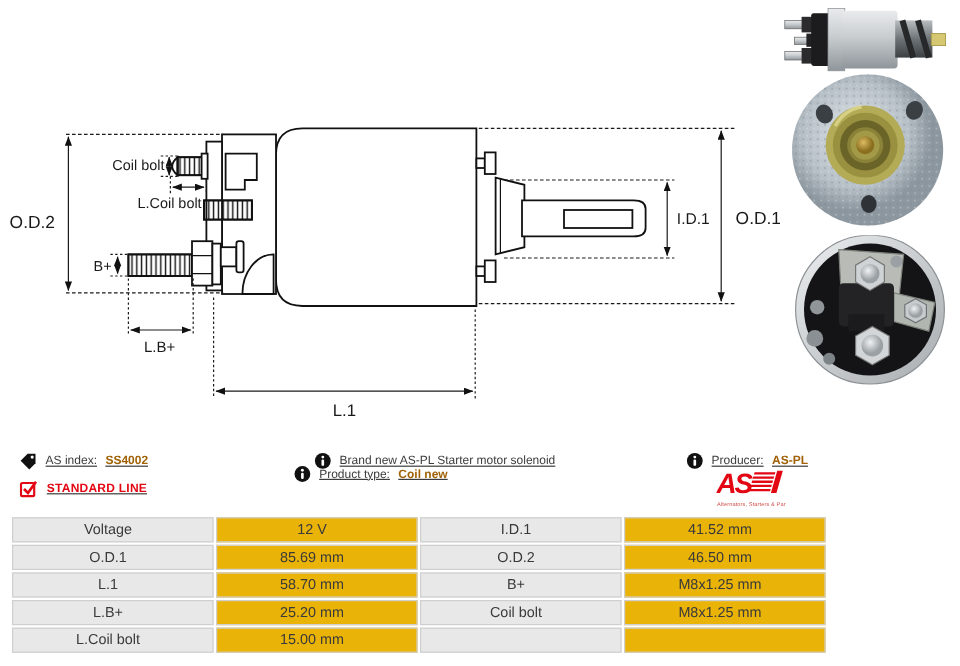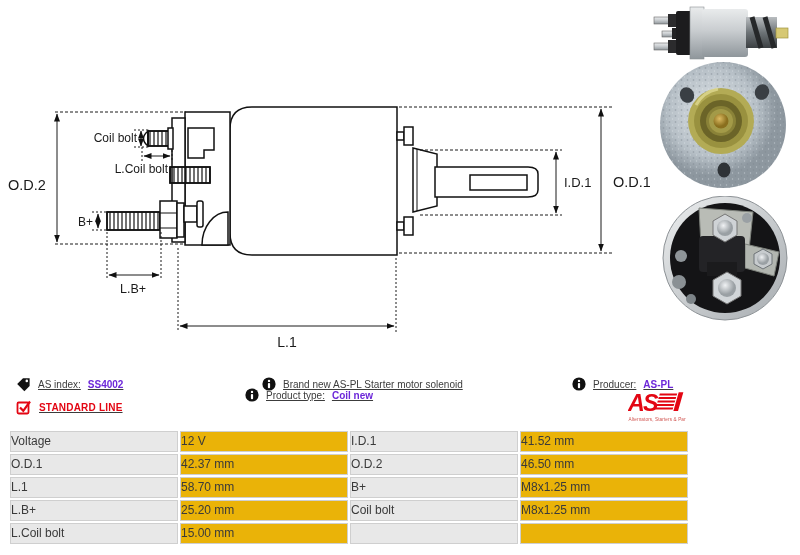--- a/index.html
+++ b/index.html
@@ -3,27 +3,27 @@
 <meta charset="utf-8">
 <style>
   html,body{margin:0;padding:0;background:#fff;}
   .page{position:relative;width:800px;height:555px;background:#fff;overflow:hidden;
         font-family:"Liberation Sans",sans-serif;color:#333;}
   .abs{position:absolute;}
   svg text{font-family:"Liberation Sans",sans-serif;}
   
   .info-item{position:absolute;display:flex;align-items:center;gap:7px;height:16px;
              font-size:10px;color:#3c3c3c;white-space:nowrap;text-decoration:underline;}
-  .info-item b{color:#6d28d9;}
+  .info-item b{color:#a16207;}
   .std-line{color:#e30613;font-weight:bold;letter-spacing:.2px;}
   .icn{flex:0 0 auto;display:block;}
   
   table.specs{position:absolute;left:8px;top:429px;border-collapse:separate;border-spacing:2px;}
   table.specs td{width:158px;height:19px;line-height:19px;border:1px solid #cfcfcf;
-                 font-size:12px;color:#3a3a3a;text-align:left;padding:0 8px 0 0;}
+                 font-size:12px;color:#3a3a3a;text-align:center;padding:0 8px 0 0;}
   td.lbl{background:#e8e8e8;}
   td.val{background:#eab308;}
   .photo{position:absolute;}
 </style>
 </head>
 <body>
 
 <div class="page">
 
   <svg class="abs" style="left:0;top:0" width="650" height="360" viewBox="0 0 650 360">
@@ -246,21 +246,21 @@
   <div class="info-item" style="left:572px;top:376px">
     <svg class="icn" width="14" height="14" viewBox="0 0 14 14">
       <circle cx="7" cy="7" r="6.6" fill="#111"></circle>
       <circle cx="7" cy="3.9" r="1.2" fill="#fff"></circle>
       <rect x="5.9" y="5.9" width="2.2" height="5.3" rx="1" fill="#fff"></rect>
     </svg>
     <span>Producer:</span>
     <b>AS-PL</b>
   </div>
 
-  <div class="abs" style="left:628px;top:391px">
+  <div class="abs" style="left:597px;top:391px">
     <svg width="58" height="34" viewBox="0 0 100 58">
       <text x="0" y="34" font-size="40" font-style="italic" font-weight="bold" fill="#e30613" letter-spacing="-3">AS</text>
       <g transform="skewX(-16)" fill="#e30613">
         <rect x="56" y="4" width="30" height="3.4"></rect>
         <rect x="56" y="10" width="30" height="3.4"></rect>
         <rect x="56" y="16" width="30" height="3.4"></rect>
         <rect x="56" y="22" width="30" height="3.4"></rect>
         <rect x="56" y="28" width="30" height="3.4"></rect>
         <rect x="88" y="2" width="8" height="32"></rect>
       </g>
@@ -271,21 +271,21 @@
   <table class="specs">
     <tbody>
       <tr>
         <td class="lbl">Voltage</td>
         <td class="val">12 V</td>
         <td class="lbl">I.D.1</td>
         <td class="val">41.52 mm</td>
       </tr>
       <tr>
         <td class="lbl">O.D.1</td>
-        <td class="val">42.37 mm</td>
+        <td class="val">85.69 mm</td>
         <td class="lbl">O.D.2</td>
         <td class="val">46.50 mm</td>
       </tr>
       <tr>
         <td class="lbl">L.1</td>
         <td class="val">58.70 mm</td>
         <td class="lbl">B+</td>
         <td class="val">M8x1.25 mm</td>
       </tr>
       <tr>

